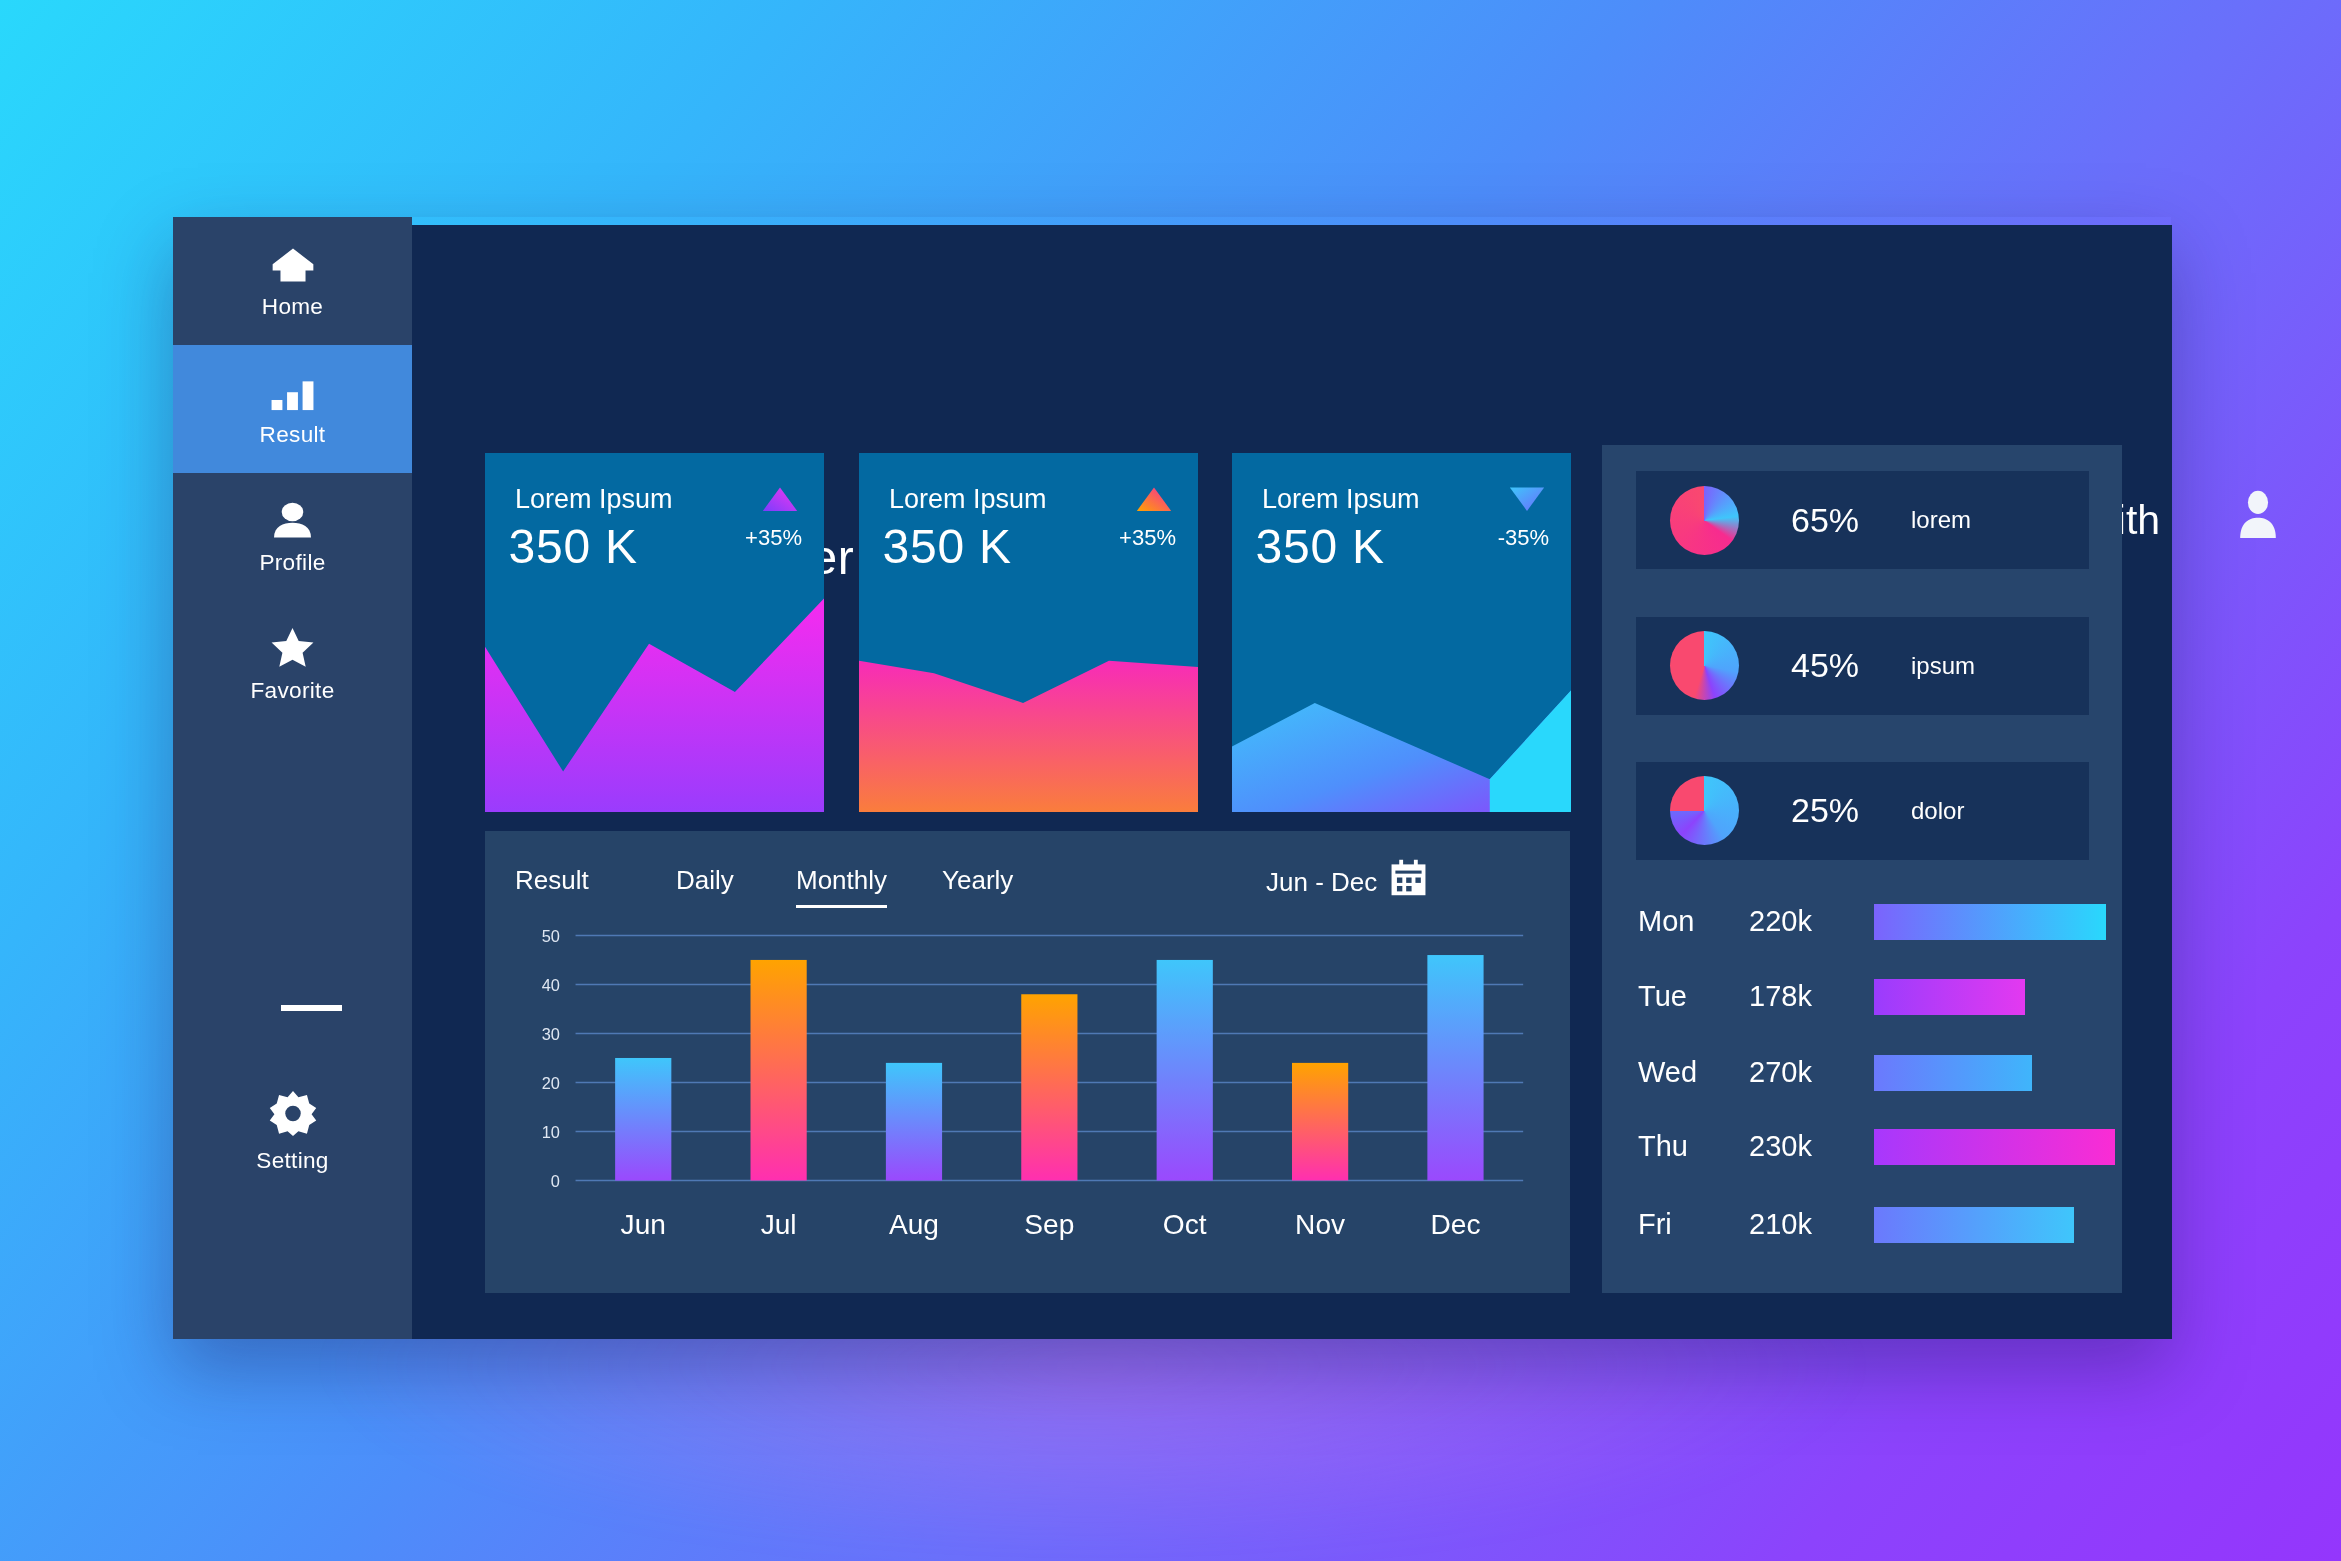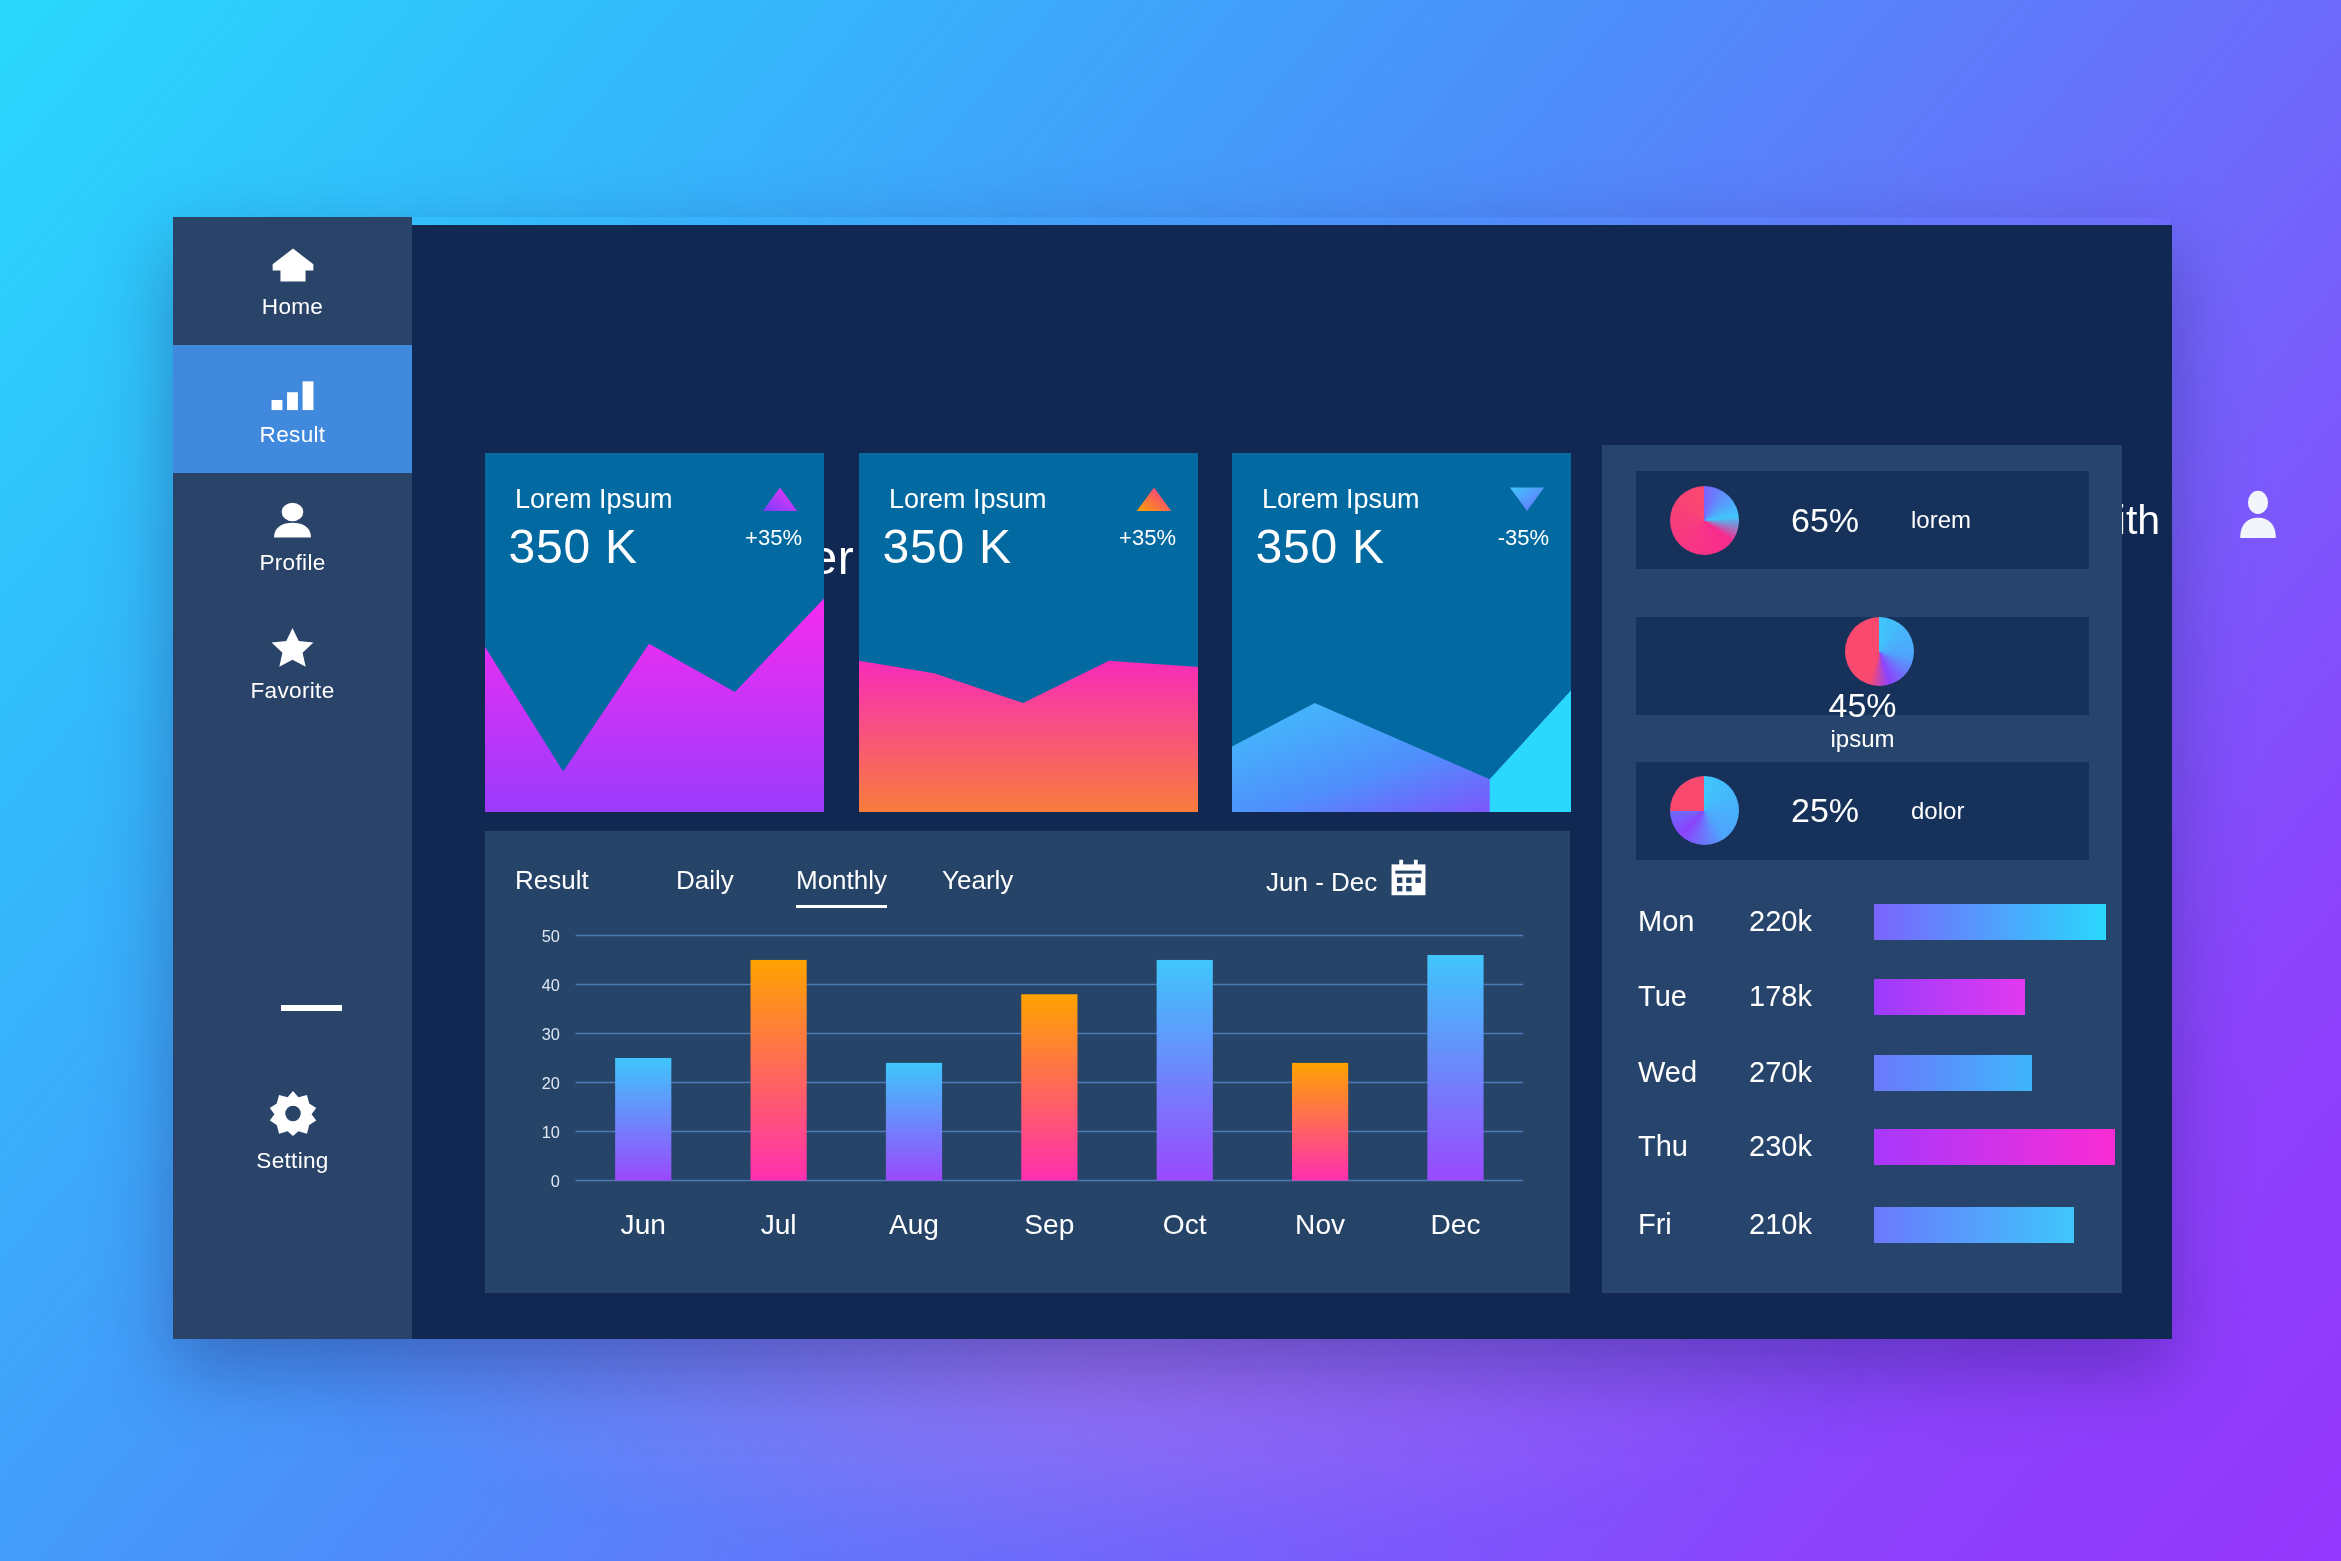--- a/index.html
+++ b/index.html
@@ -250,21 +250,21 @@
   .pie-row {
     position: absolute;
     left: 34px;
     width: 453px;
     height: 98px;
     background: #17325a;
     display: flex;
     align-items: center;
   }
   #pie-0 { top: 26.5px; }
-  #pie-1 { top: 172px; flex-direction: column; }
+  #pie-1 { top: 172px; }
   #pie-2 { top: 317px; }
   .pie-chart {
     width: 69px;
     height: 69px;
     border-radius: 50%;
     margin-left: 34px;
     flex: 0 0 auto;
   }
   .pie-pct {
     width: 172px;

